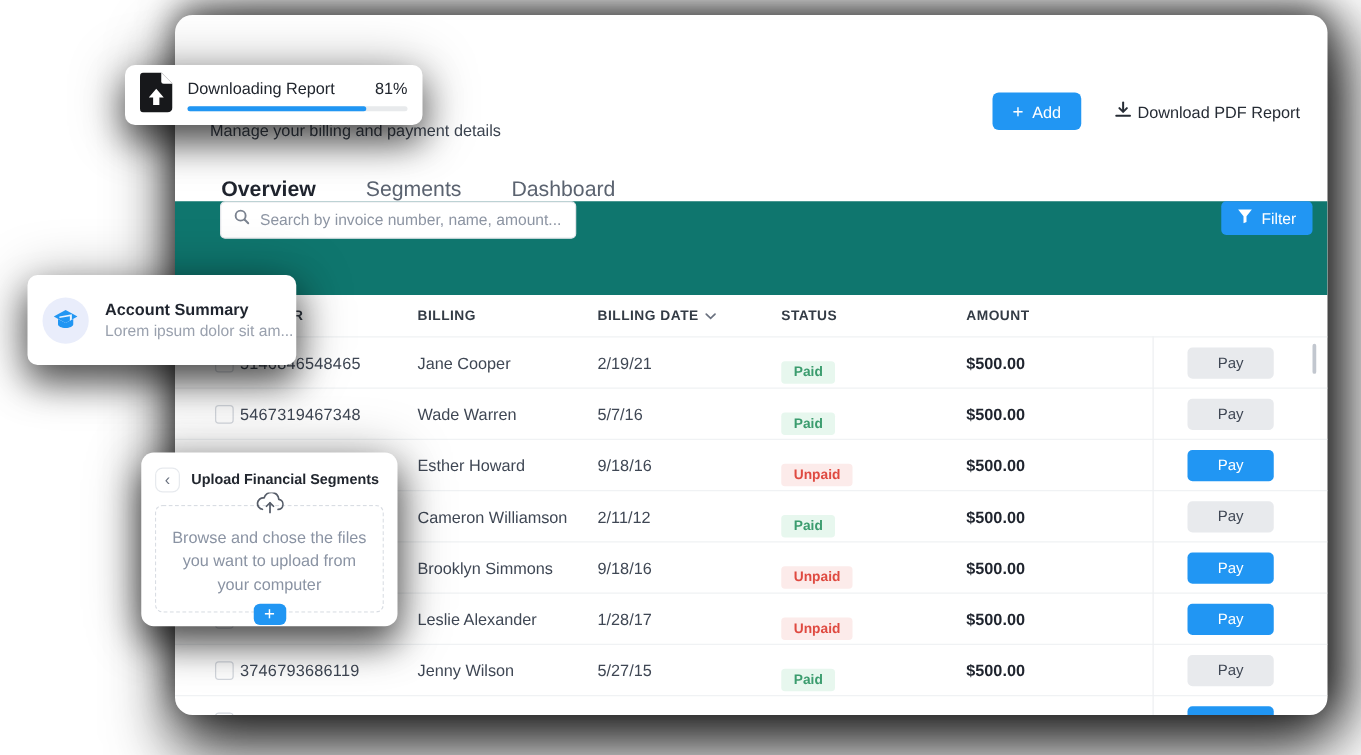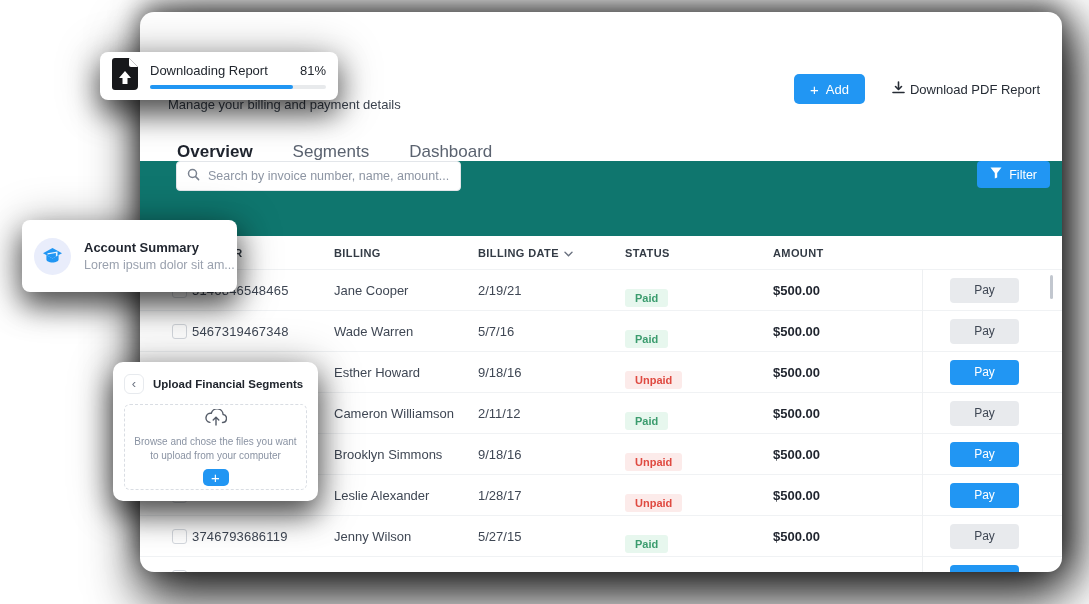--- a/index.html
+++ b/index.html
@@ -73,21 +73,21 @@
   .acct-title { font-size:13px; font-weight:bold; color:#1f242e; }
   .acct-sub { font-size:12.5px; color:#9aa1ae; margin-top:3px; white-space:nowrap; }
 
   .upload-card { left:113px; top:362px; width:205px; height:139px; padding:12px 11px; z-index:9; border-radius:10px; }
   .upload-head { display:flex; align-items:center; gap:9px; }
   .back-btn { width:20px; height:20px; border:1px solid #e7eaee; border-radius:6px; background:#fff;
     color:#6b7280; display:grid; place-items:center; font-size:13px; line-height:1; cursor:pointer; padding-bottom:2px; }
   .upload-title { font-size:11.5px; font-weight:bold; color:#21262e; }
   .dropzone { margin-top:10px; border:1px dashed #d9dde3; border-radius:6px; height:86px;
     display:flex; flex-direction:column; align-items:center; justify-content:center; gap:5px; padding:6px 8px; }
-  .dz-text { font-size:10px; color:#8a93a3; text-align:center; line-height:1.45; }
+  .dz-text { font-size:13px; color:#8a93a3; text-align:center; line-height:1.45; }
   .dz-add { width:26px; height:26px; background:#2196f3; color:#fff; border:none; border-radius:5px;
     font-size:15px; display:grid; place-items:center; cursor:pointer; }
 </style>
 </head>
 <body>
 
 <div class="stage">
 
   <div class="window">
 

